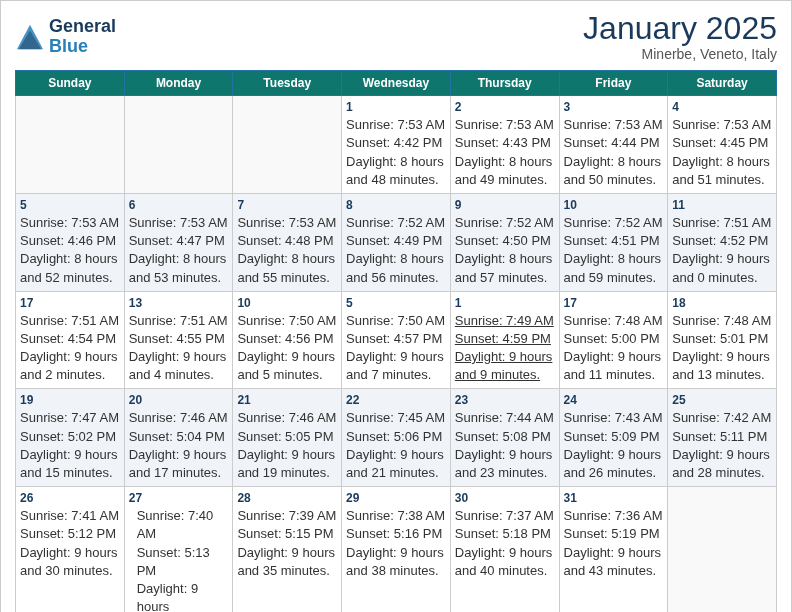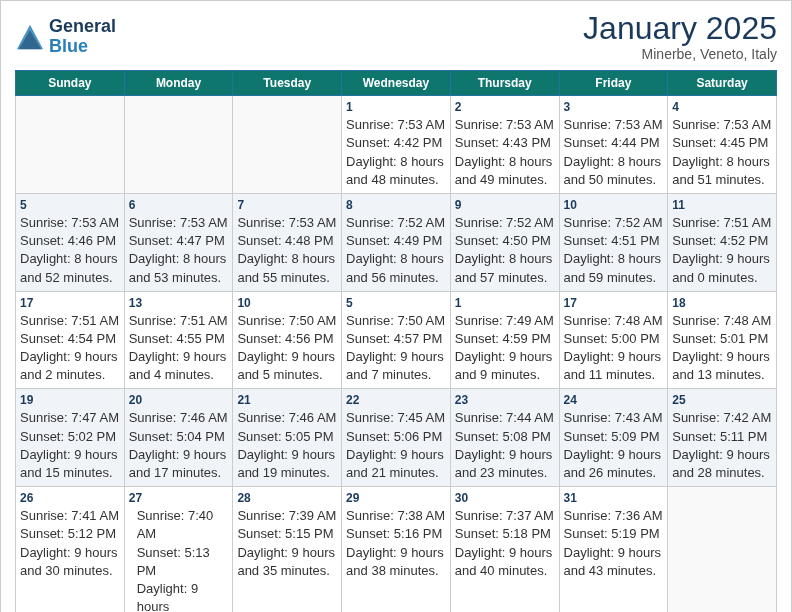--- a/index.html
+++ b/index.html
@@ -239,21 +239,21 @@
           </td>
           <td>
             <span class="day-num">5</span>
             <div class="day-info" style="white-space: pre-line;">Sunrise: 7:50 AM
 Sunset: 4:57 PM
 Daylight: 9 hours
 and 7 minutes.</div>
           </td>
           <td>
             <span class="day-num">1</span>
-            <div class="day-info" style="white-space: pre-line;">Sunrise: 7:49 AM
+            <div class="day-info" style="white-space: pre-line; text-decoration: underline;">Sunrise: 7:49 AM
 Sunset: 4:59 PM
 Daylight: 9 hours
 and 9 minutes.</div>
           </td>
           <td>
             <span class="day-num">17</span>
             <div class="day-info" style="white-space: pre-line;">Sunrise: 7:48 AM
 Sunset: 5:00 PM
 Daylight: 9 hours
 and 11 minutes.</div>

